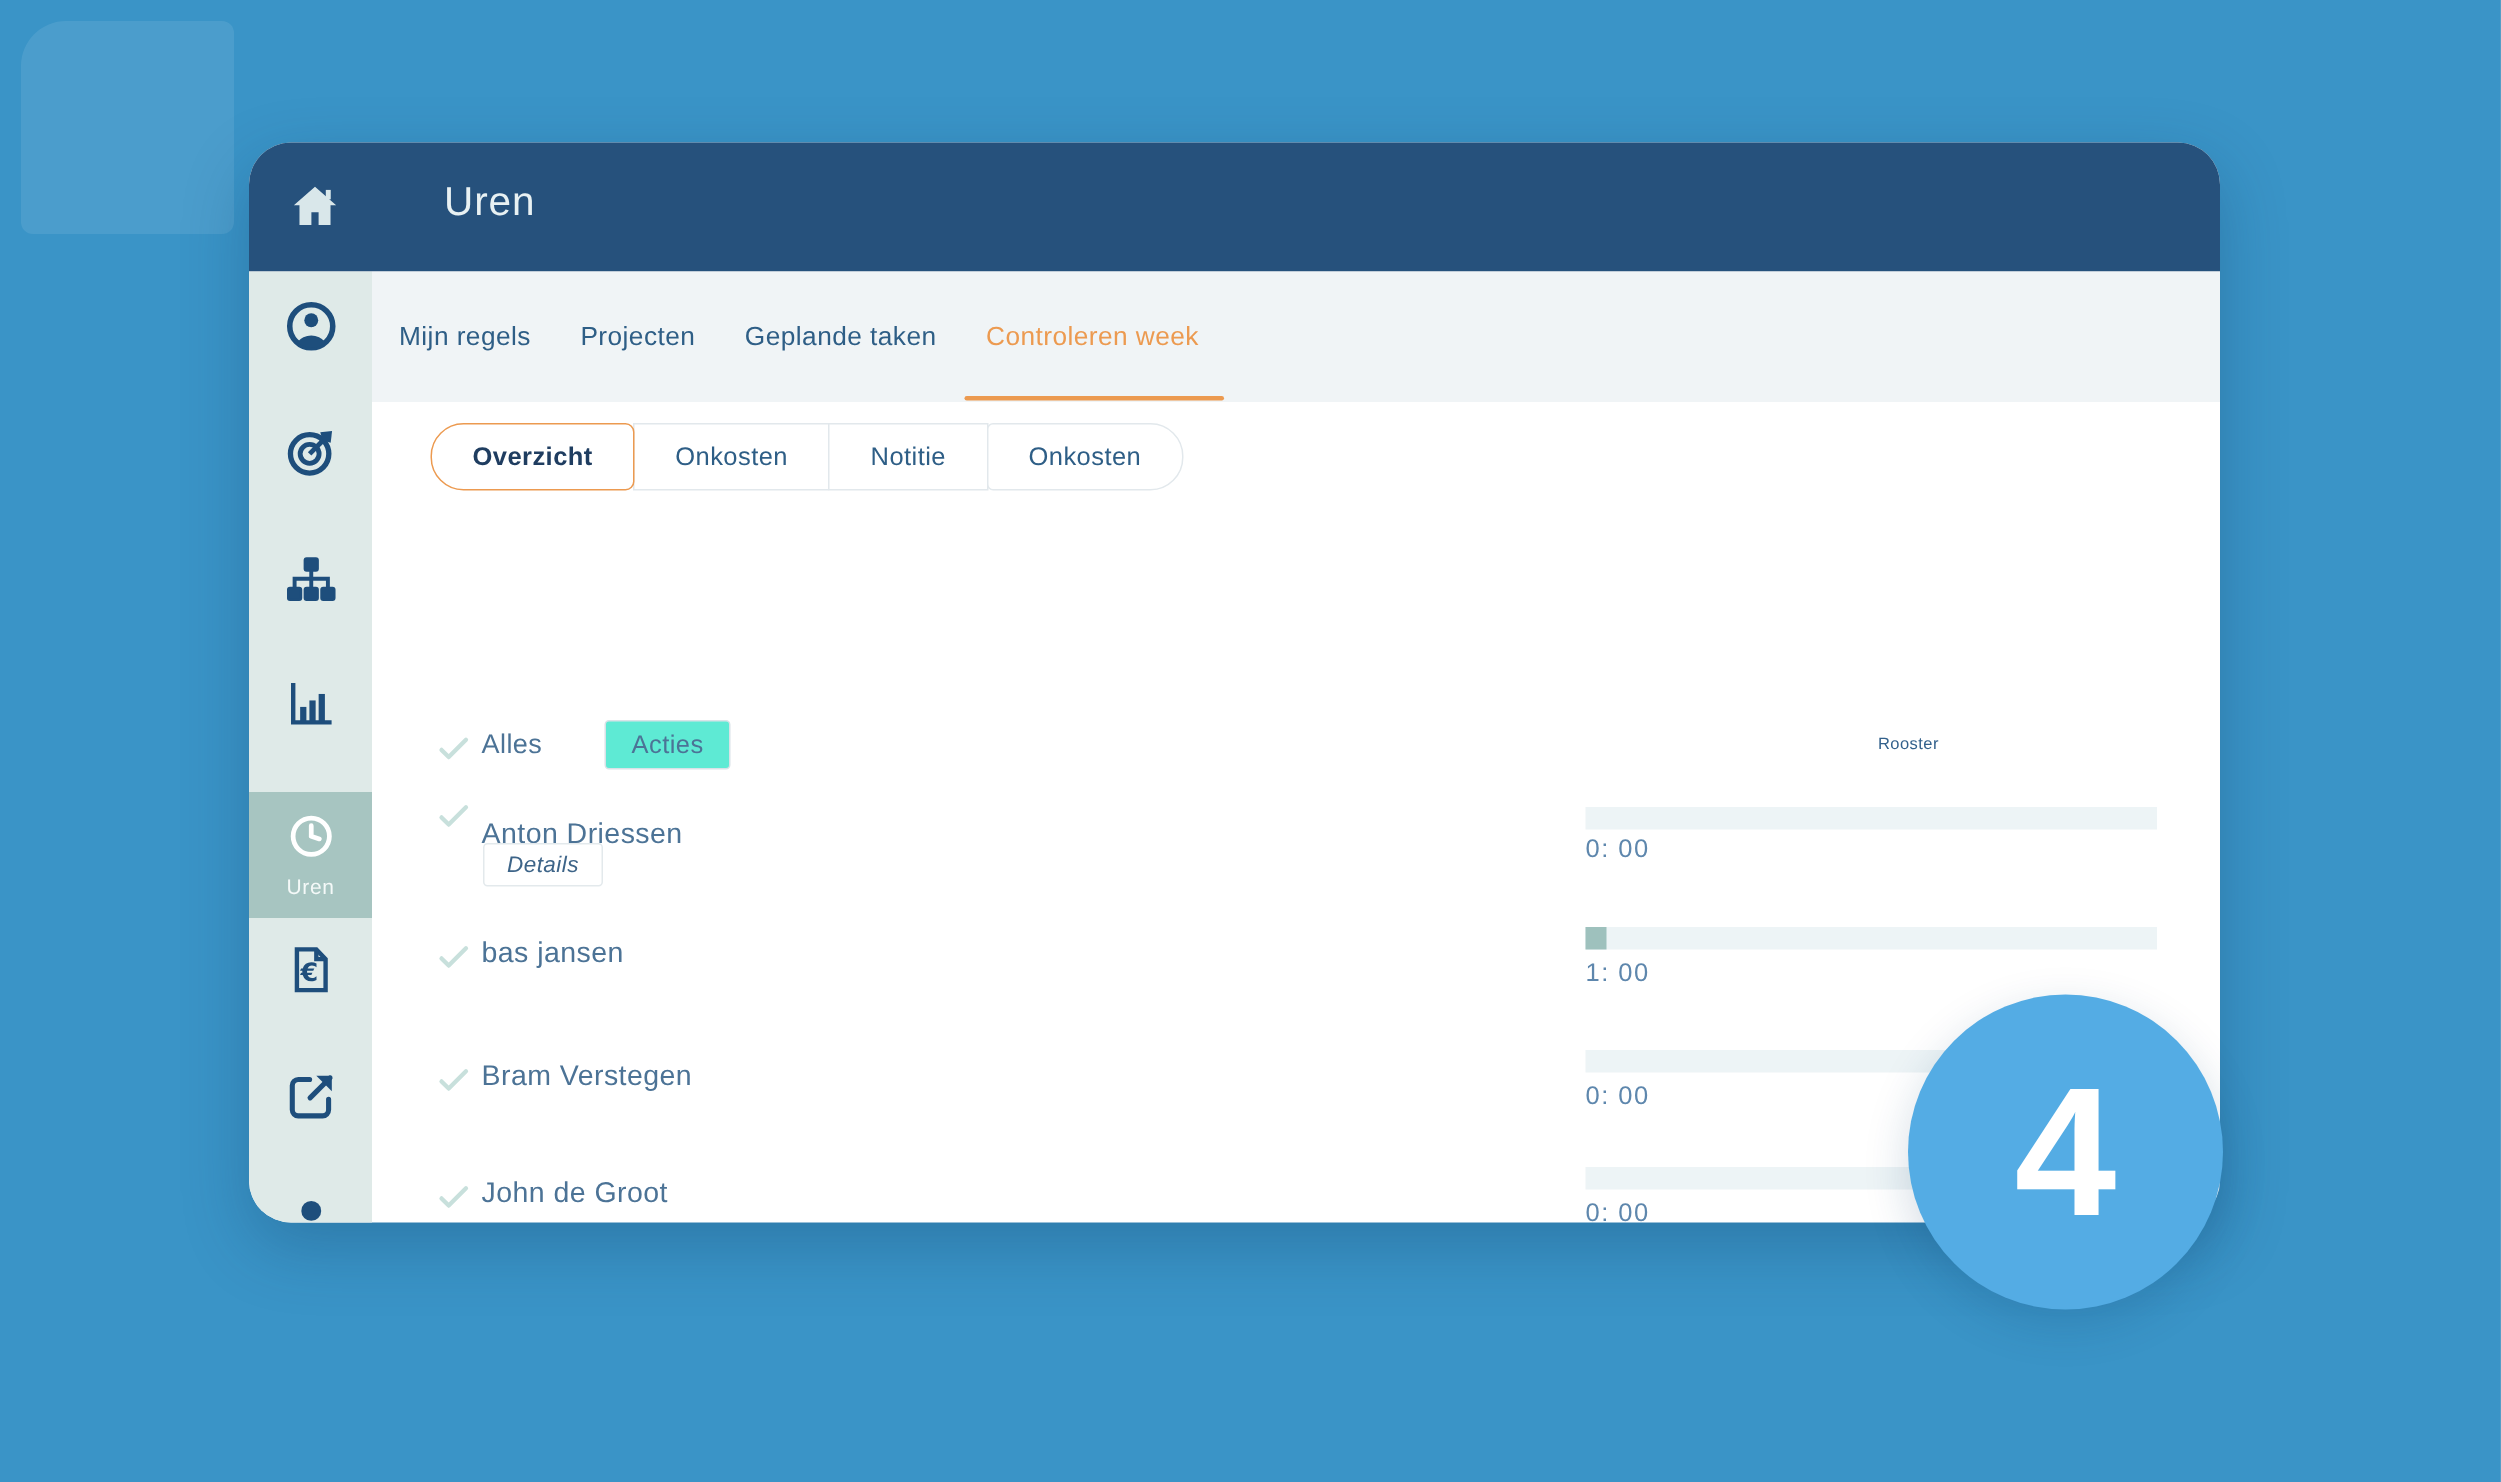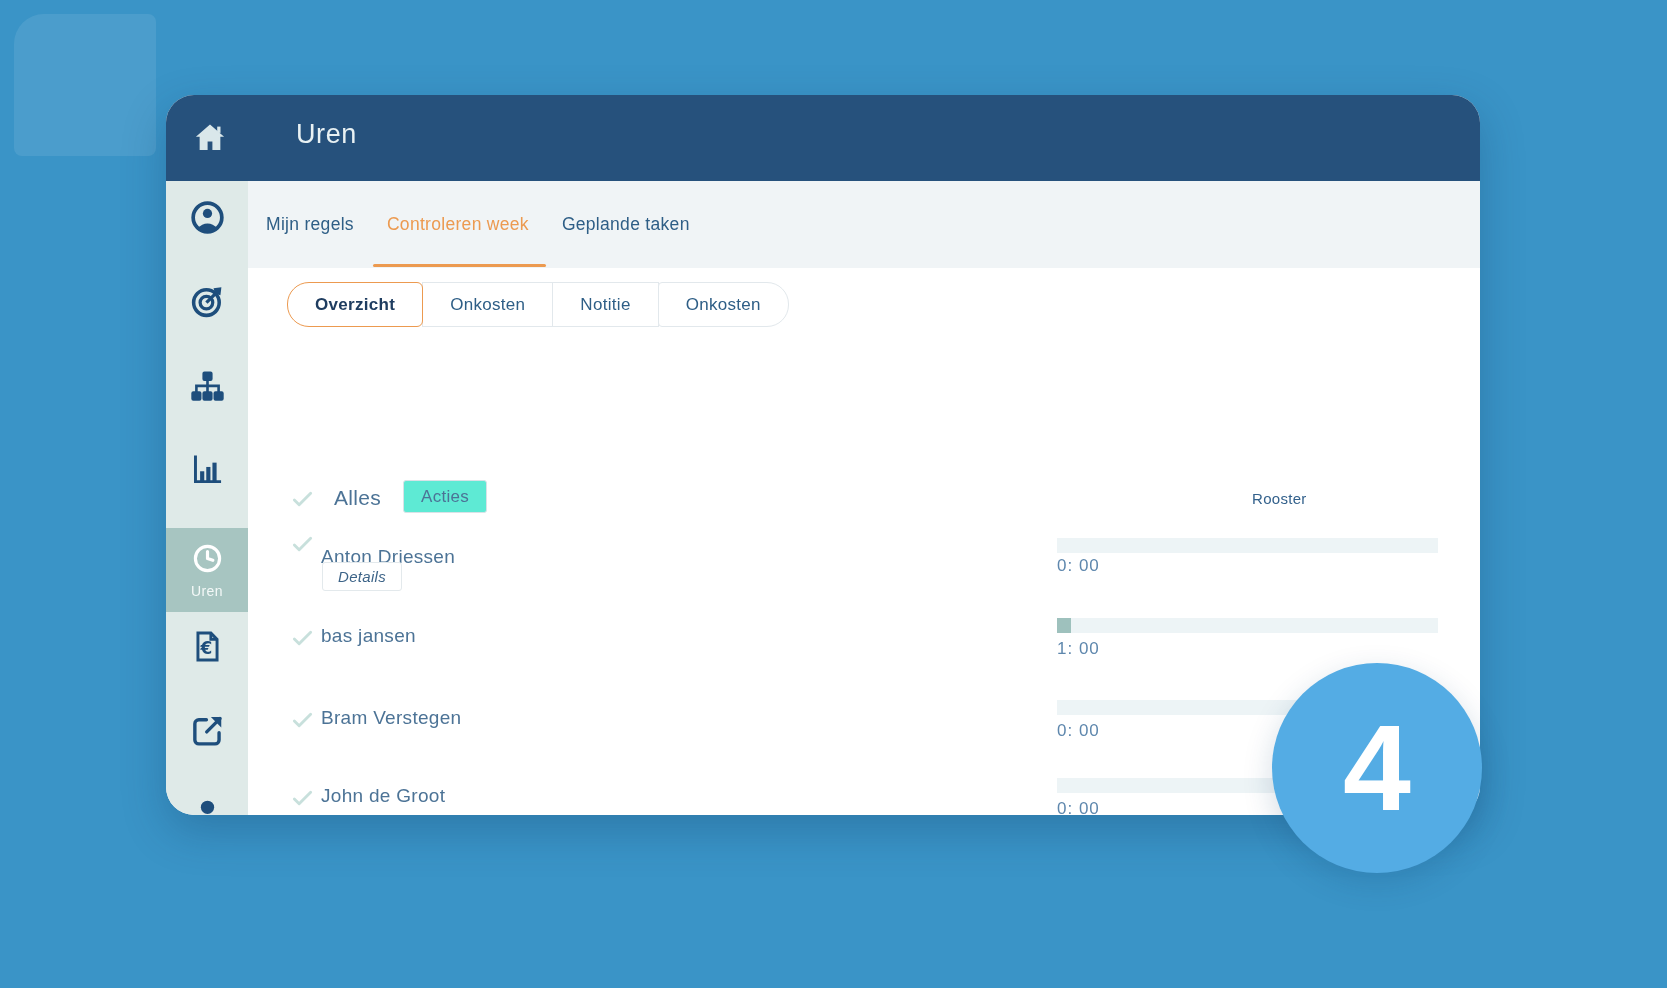--- a/index.html
+++ b/index.html
@@ -34,25 +34,25 @@
          background:#EC9A50;border-radius:2px;}
   .content{position:absolute;left:248px;top:268px;width:1328px;height:547px;overflow:hidden;}
   .segmented{position:absolute;left:39px;top:14px;display:flex;height:45px;}
   .seg{display:flex;align-items:center;padding:0 27px;border:1px solid #E2E8EC;background:#fff;
          font-family:inherit;font-size:17px;color:#2E5E86;letter-spacing:.3px;margin-left:-1px;cursor:pointer;}
   .seg.first-cap{border-radius:22px 4px 4px 22px;margin-left:0;}
   .seg.last-cap{border-radius:4px 22px 22px 4px;}
   .seg.active{border:1.6px solid #EC9A50;color:#1F3D60;font-weight:700;z-index:1;border-radius:22px 6px 6px 22px;}
   .list-check{position:absolute;left:43px;top:219px;width:23px;height:23px;cursor:pointer;}
   .list-check svg,.person-row .check svg{width:23px;height:23px;}
-  .select-all-label{position:absolute;left:86px;top:218px;font-size:21px;color:#4C7396;letter-spacing:.3px;}
+  .select-all-label{position:absolute;left:73px;top:218px;font-size:18px;color:#4C7396;letter-spacing:.3px;}
   .actions-btn{position:absolute;left:155px;top:212px;height:33px;padding:0 17px;border:1px solid #D9E2E7;
          background:#5eead4;border-radius:3px;font-family:inherit;font-size:17px;color:#4C7396;
          letter-spacing:.3px;cursor:pointer;}
-  .rooster-header{position:absolute;left:1004px;top:222px;font-size:15px;color:#33618C;letter-spacing:.3px;}
+  .rooster-header{position:absolute;left:1004px;top:222px;font-size:11px;color:#33618C;letter-spacing:.3px;}
   .person-row{position:absolute;left:0;width:1232px;height:0;}
   .person-row .check{position:absolute;left:43px;top:8px;width:23px;height:23px;cursor:pointer;}
   .person-row .pname{position:absolute;left:73px;top:7px;font-size:19px;color:#4C7396;
          letter-spacing:.3px;white-space:nowrap;}
   .person-row .bar{position:absolute;left:809px;top:0;width:381px;height:15px;background:#EDF4F6;}
   .person-row .fill{height:100%;background:#9EC1BD;}
   .person-row .rvalue{position:absolute;left:809px;top:21px;font-size:17px;color:#5E87AD;letter-spacing:1px;}
   .person-row.first .check{top:-6px;}
   .person-row.first .pname{top:-5px;margin-top:13px;}
   .person-row.first .rvalue{top:18px;}
@@ -153,22 +153,23 @@
         <svg viewBox="0 0 24 24" fill="#1E4E7C">
           <circle cx="12" cy="7.3" r="4.3"></circle>
           <path d="M3.8 21.6c0-4.5 3.7-7.7 8.2-7.7s8.2 3.2 8.2 7.7z"></path>
         </svg>
       </span>
     </div>
   </nav>
 
   <nav class="tabbar">
       <button class="tab">Mijn regels</button>
+      <button class="tab">Projecten</button>
+      <button class="tab">Geplande taken</button>
       <button class="tab active">Controleren week</button>
-      <button class="tab">Geplande taken</button>
     </nav>
 
   <div class="content">
     <div class="segmented">
         <button class="seg active first-cap">Overzicht</button>
         <button class="seg">Onkosten</button>
         <button class="seg">Notitie</button>
         <button class="seg last-cap">Onkosten</button>
       </div>
 

